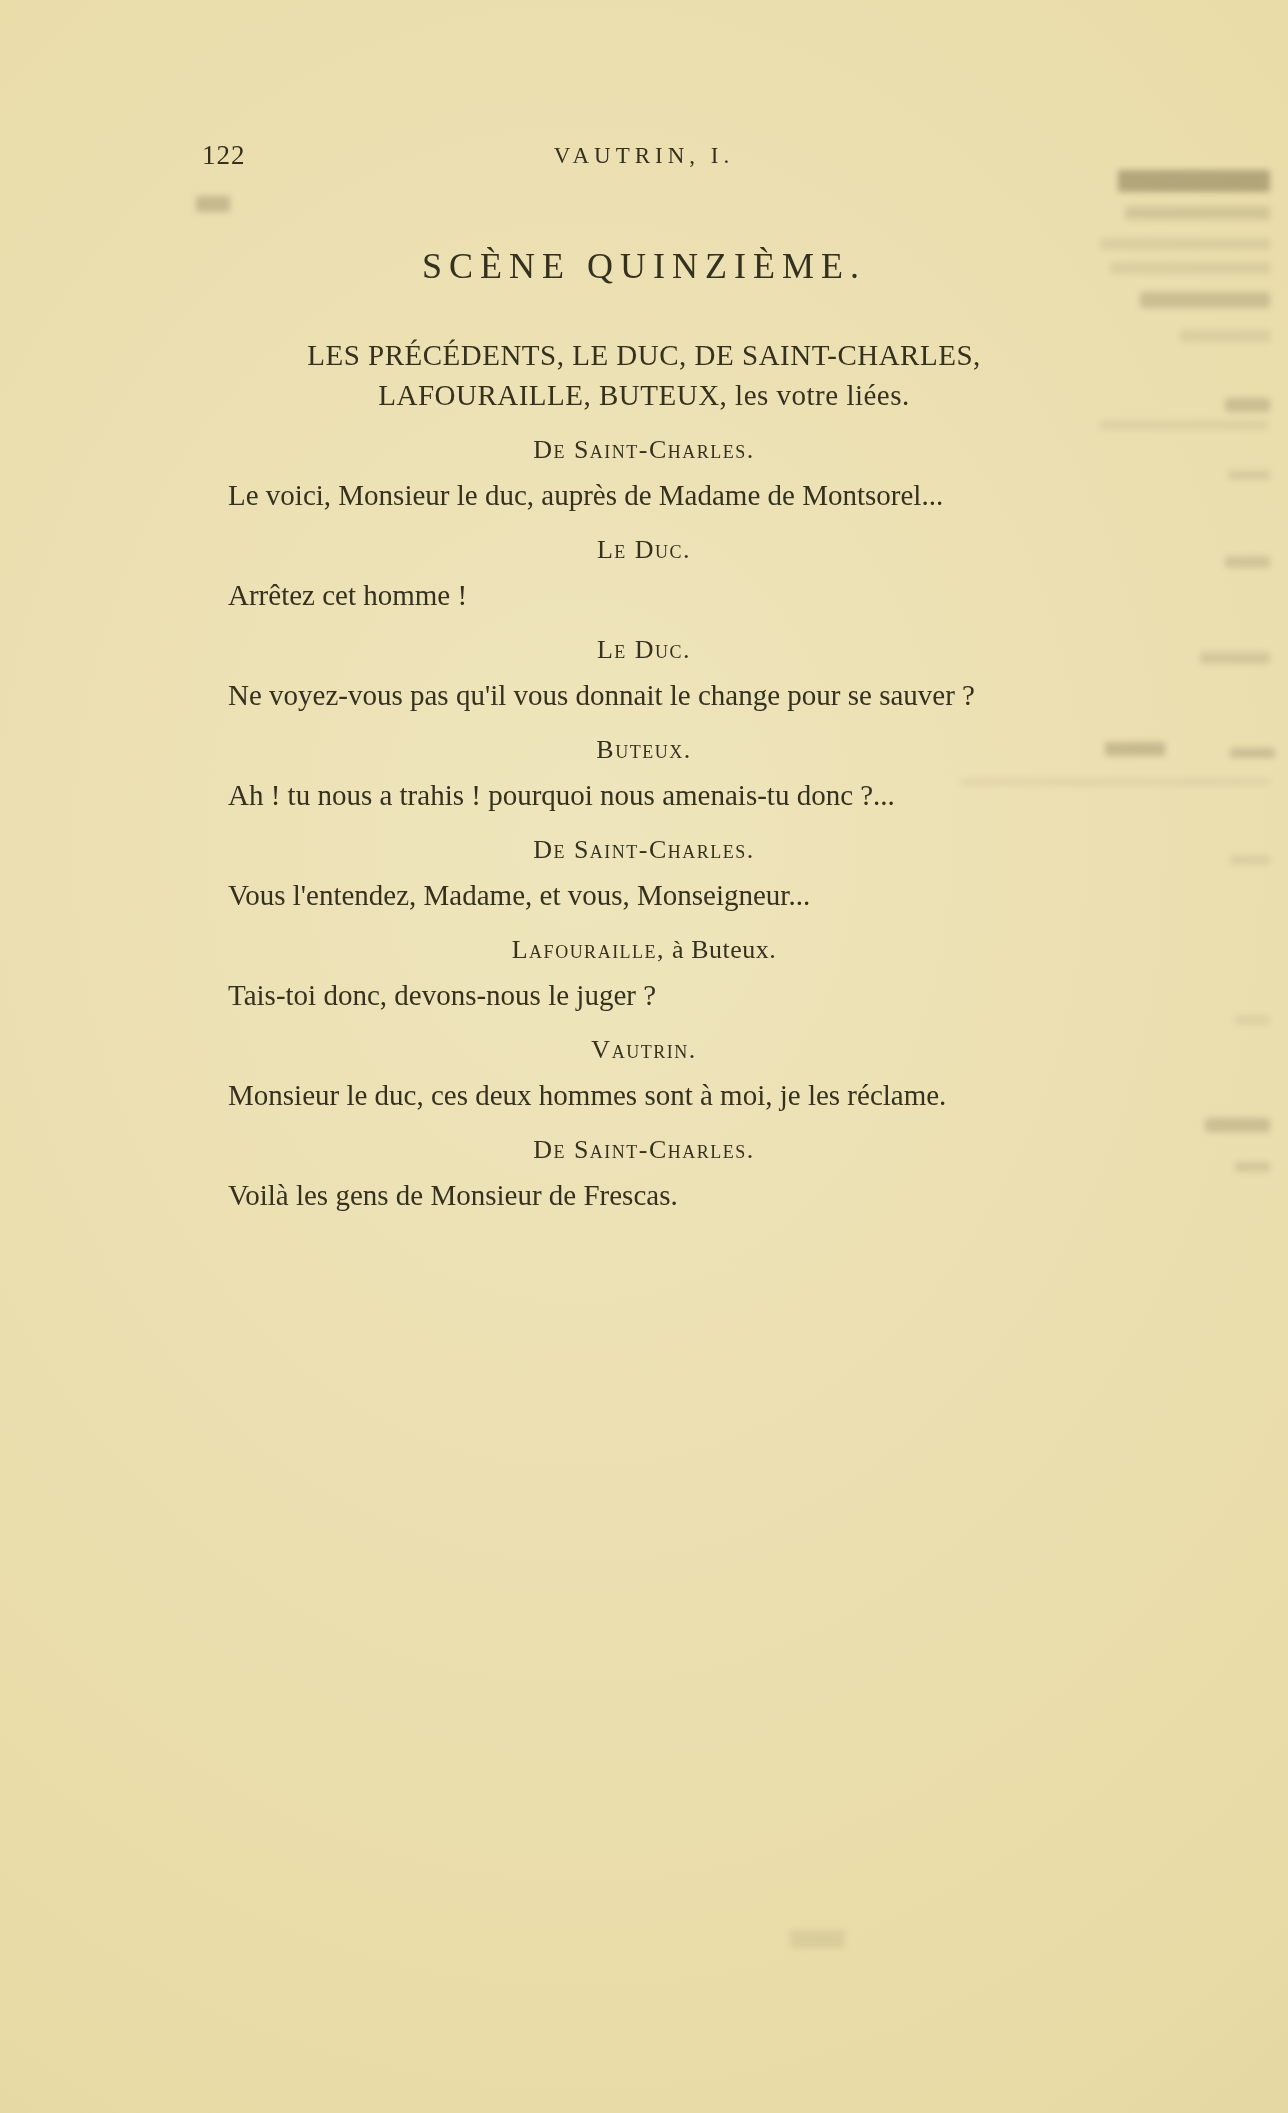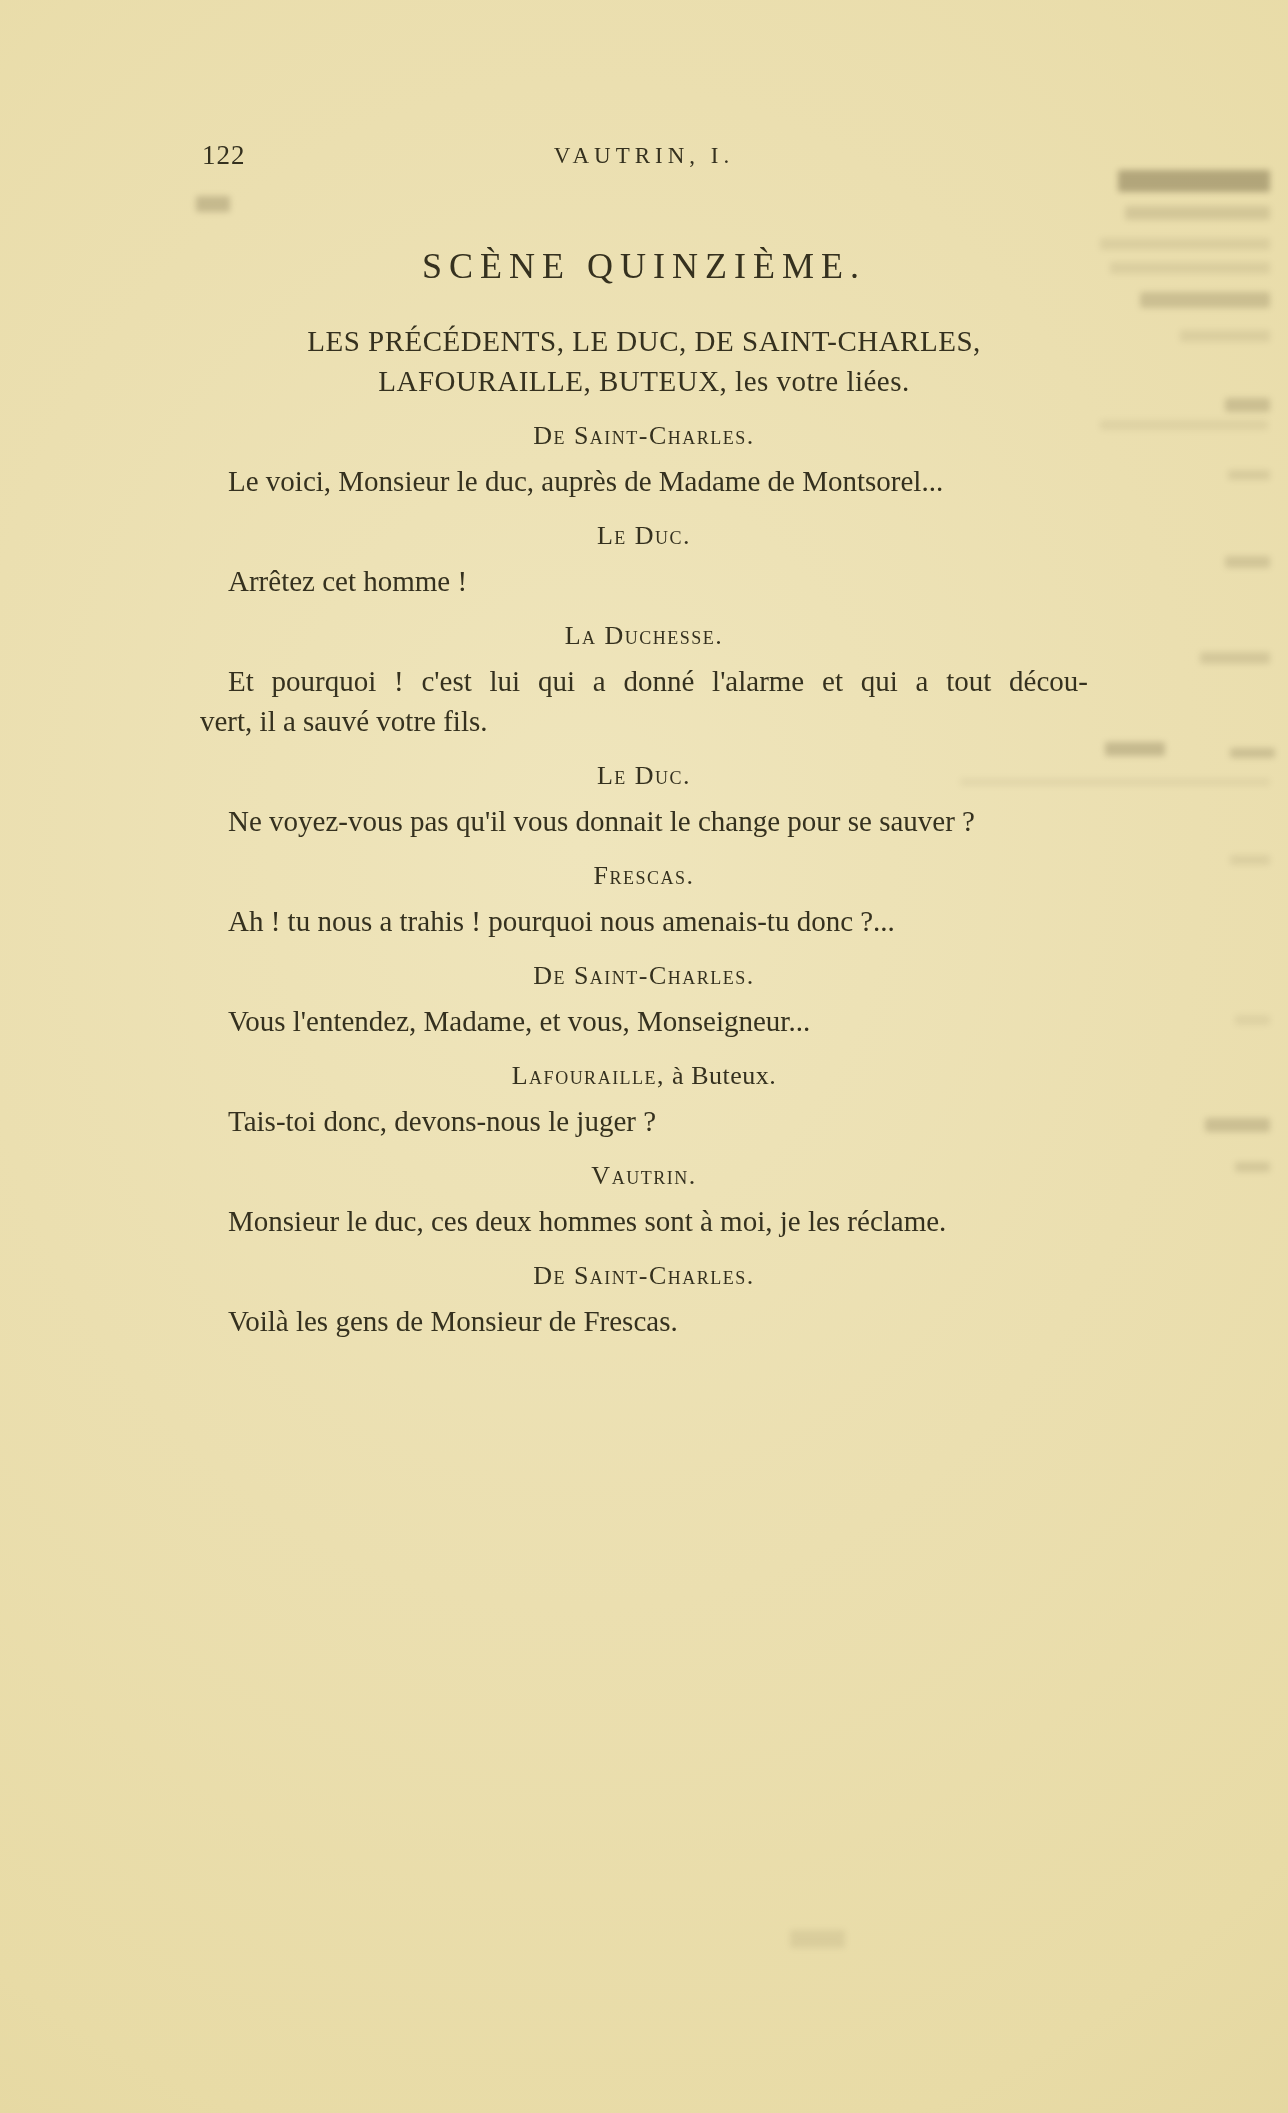--- a/index.html
+++ b/index.html
@@ -20,21 +20,21 @@
 
   .running-head { position: relative; height: 34px; }
   .page-num { position: absolute; left: 2px; top: 2px; font-size: 27px; letter-spacing: 1px; }
   .running-title { display: block; text-align: center; font-size: 23px; letter-spacing: 5px; padding-top: 5px; }
 
   .scene-title {
     margin-top: 73px; text-align: center;
     font-size: 36px; letter-spacing: 7px; white-space: nowrap;
     font-weight: normal;
   }
-  .cast { margin-top: 34px; text-align: center; font-size: 29px; line-height: 40px; letter-spacing: 0.5px; }
+  .cast { margin-top: 48px; text-align: center; font-size: 29px; line-height: 40px; letter-spacing: 0.5px; }
 
   .dialogue { }
   .speaker {
     margin: 18px 0 8px; text-align: center;
     font-variant: small-caps; font-size: 26px; line-height: 34px; letter-spacing: 1.5px;
   }
   .speaker .note { font-variant: normal; letter-spacing: 0.5px; }
   .dline { font-size: 29px; line-height: 40px; }
   .indent { text-indent: 28px; }
   .jfull { text-align: justify; text-align-last: justify; }
@@ -86,33 +86,28 @@
     <section class="dialogue">
       <div class="speaker"><span>De Saint-Charles.</span><span class="note"></span></div>
       <div class="dline indent">Le voici, Monsieur le duc, auprès de Madame de Montsorel...</div>
     </section>
 
     <section class="dialogue">
       <div class="speaker"><span>Le Duc.</span><span class="note"></span></div>
       <div class="dline indent">Arrêtez cet homme !</div>
     </section>
 
-    <section class="dialogue">
-      <div class="speaker"><span>La Duchesse.</span><span class="note"></span></div>
-      <div class="dline indent jfull">Et pourquoi ! c'est lui qui a donné l'alarme et qui a tout décou-</div>
-      <div class="dline">vert, il a sauvé votre fils.</div>
-    </section>
 
     <section class="dialogue">
       <div class="speaker"><span>Le Duc.</span><span class="note"></span></div>
       <div class="dline indent">Ne voyez-vous pas qu'il vous donnait le change pour se sauver ?</div>
     </section>
 
     <section class="dialogue">
-      <div class="speaker"><span>Frescas.</span><span class="note"></span></div>
+      <div class="speaker"><span>Buteux.</span><span class="note"></span></div>
       <div class="dline indent">Ah ! tu nous a trahis ! pourquoi nous amenais-tu donc ?...</div>
     </section>
 
     <section class="dialogue">
       <div class="speaker"><span>De Saint-Charles.</span><span class="note"></span></div>
       <div class="dline indent">Vous l'entendez, Madame, et vous, Monseigneur...</div>
     </section>
 
     <section class="dialogue">
       <div class="speaker"><span>Lafouraille,</span><span class="note"> à Buteux.</span></div>

